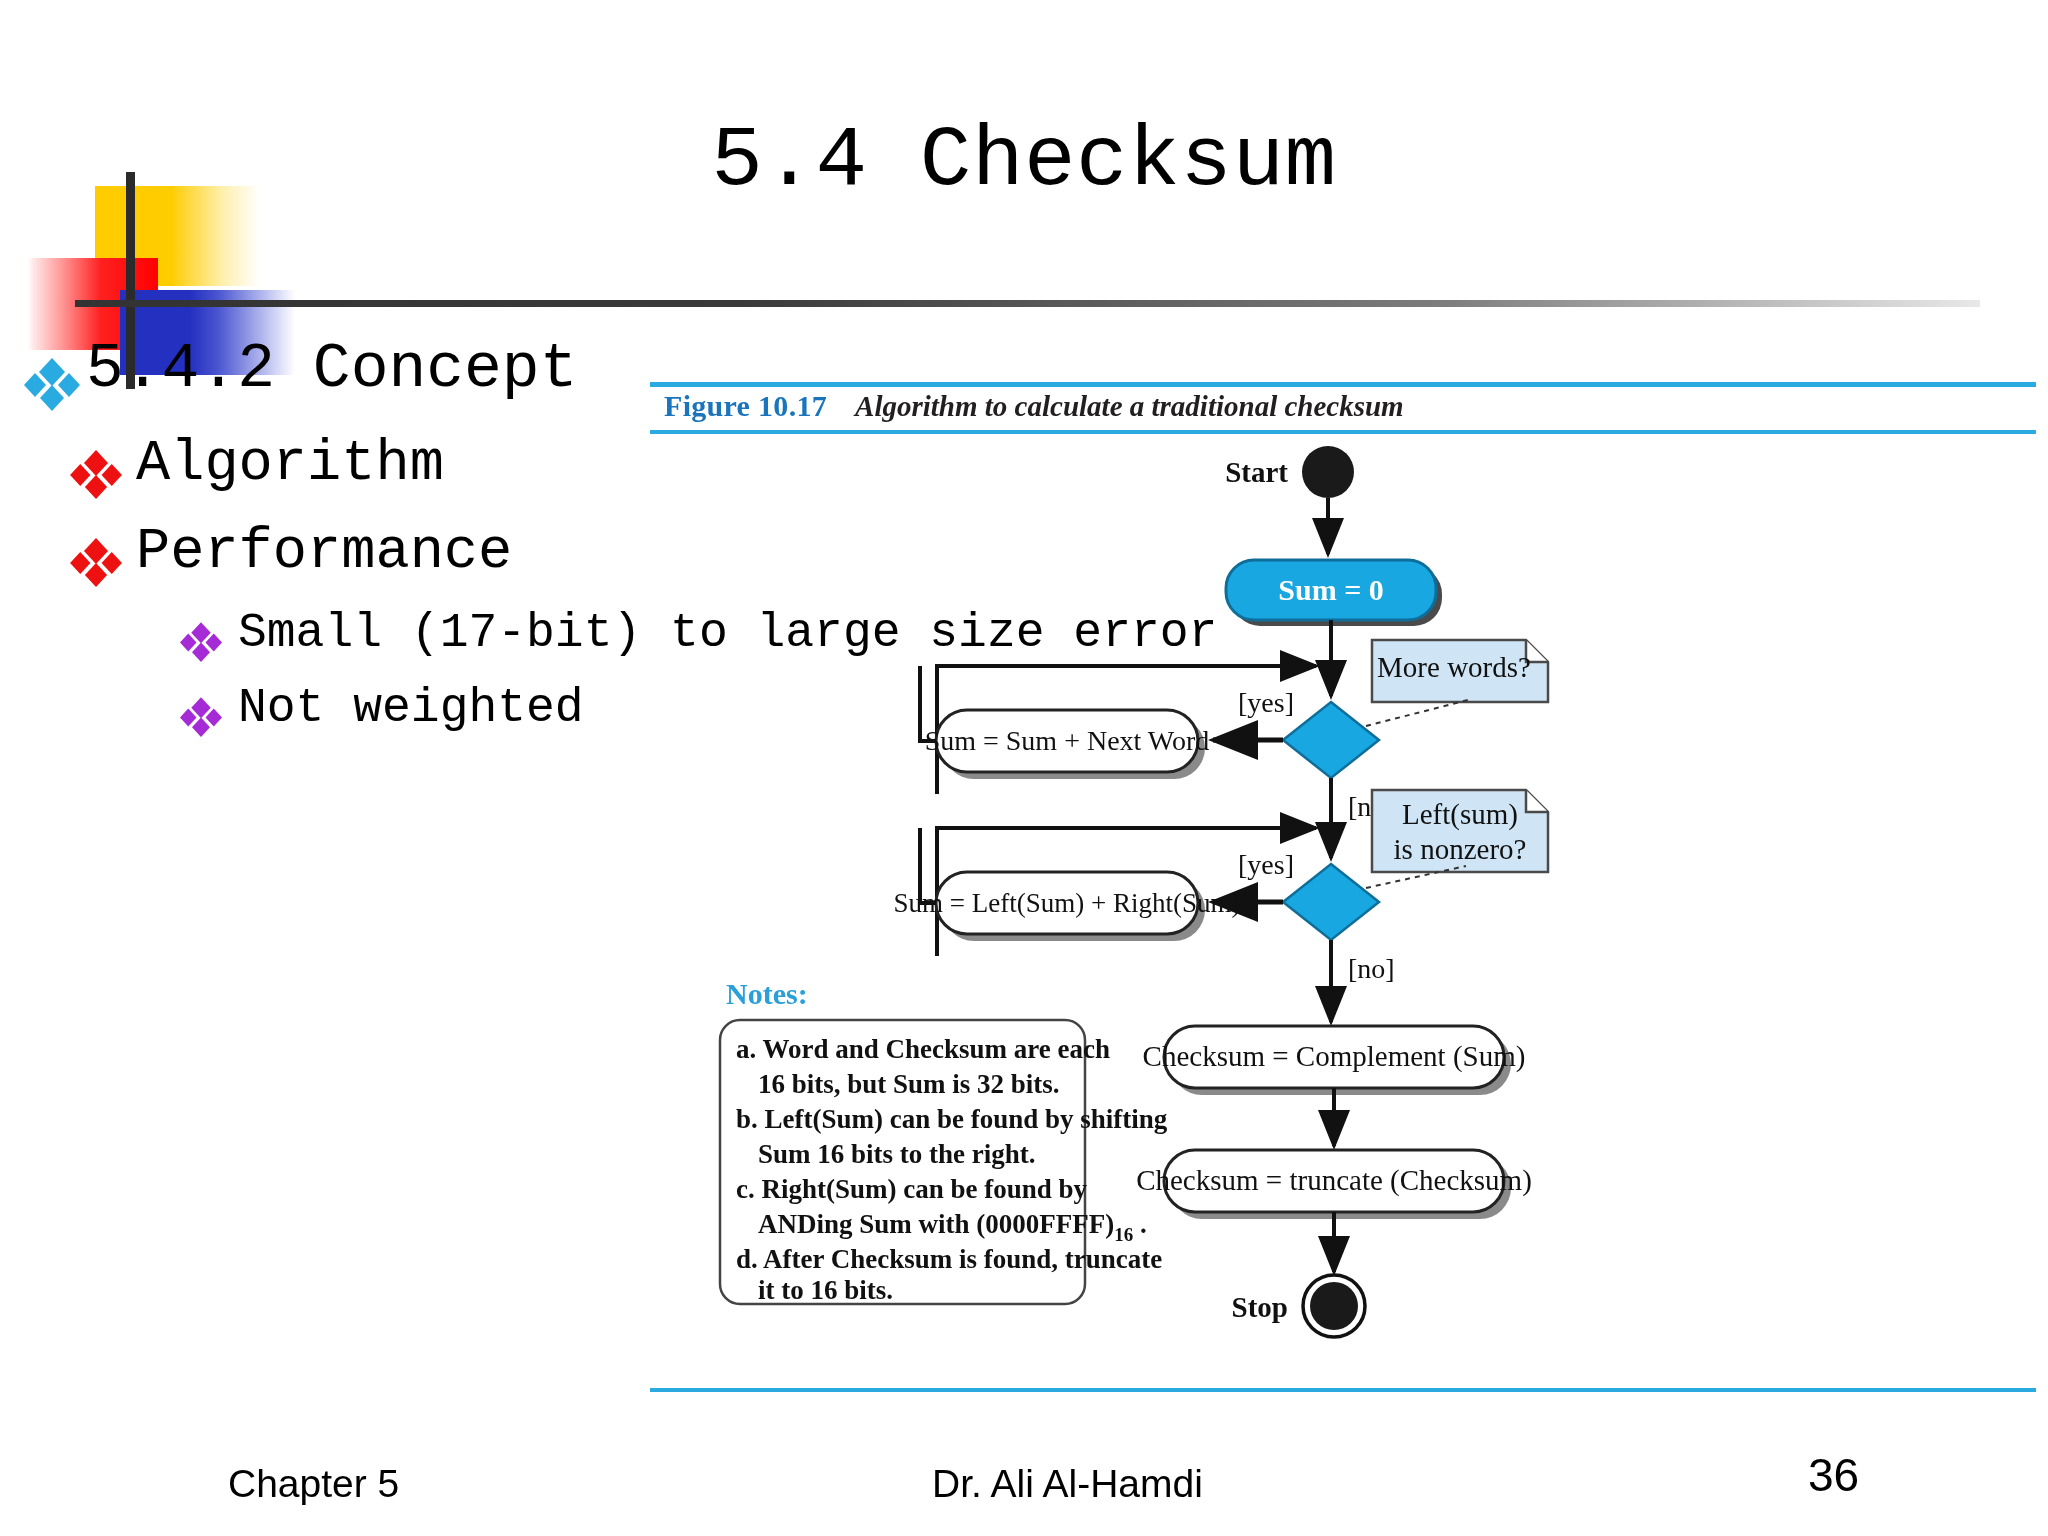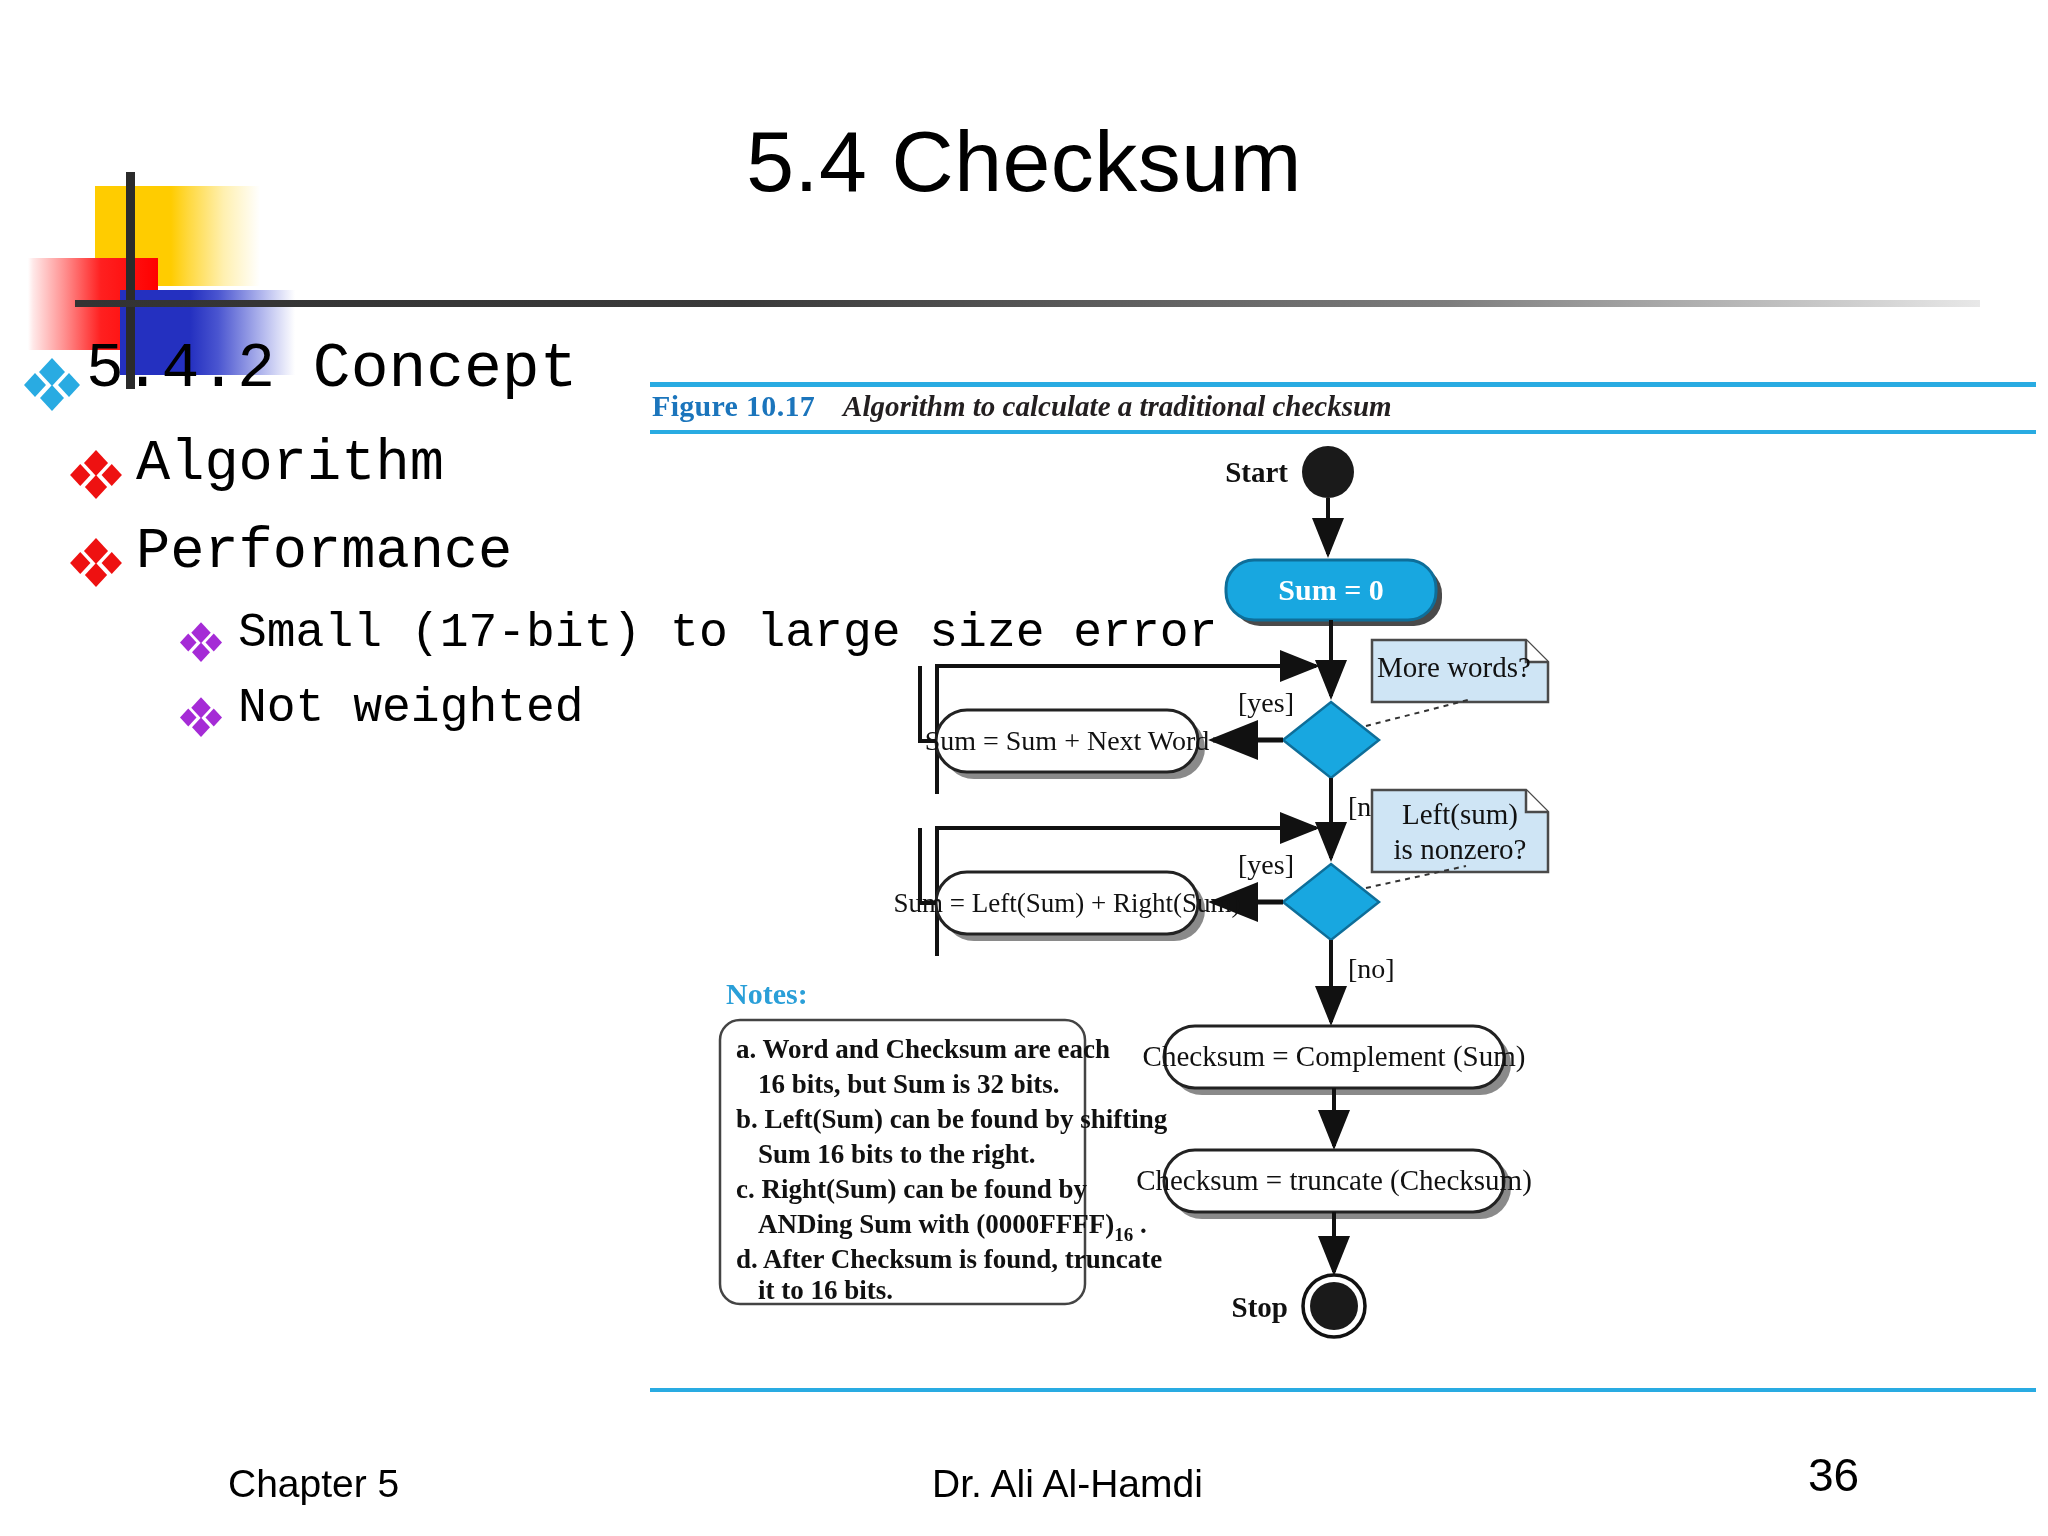--- a/index.html
+++ b/index.html
@@ -14,21 +14,21 @@
     overflow: hidden;
     font-family: "Liberation Serif", serif;
   }
 
   
   #slide-title {
     position: absolute;
     left: 0; right: 0;
     top: 118px;
     text-align: center;
-    font-family: Liberation Sans, sans-serif;
+    font-family: Liberation Mono, monospace;
     font-size: 86px;
     line-height: 1;
     color: #000000;
     letter-spacing: 0.5px;
   }
 
   
   #logo-decoration {
     position: absolute;
     left: 0;
@@ -136,21 +136,21 @@
     background: #29ABE2;
   }
   .fig-rule-bottom {
     position: absolute;
     left: 2px; top: 1028px;
     width: 1386px; height: 4px;
     background: #29ABE2;
   }
   #figure-caption {
     position: absolute;
-    left: 4px;
+    left: 16px;
     top: 29px;
     white-space: nowrap;
   }
   .fig-label {
     font-family: "Liberation Serif", serif;
     font-weight: bold;
     font-size: 30px;
     color: #1B75BC;
     letter-spacing: 0.3px;
   }

